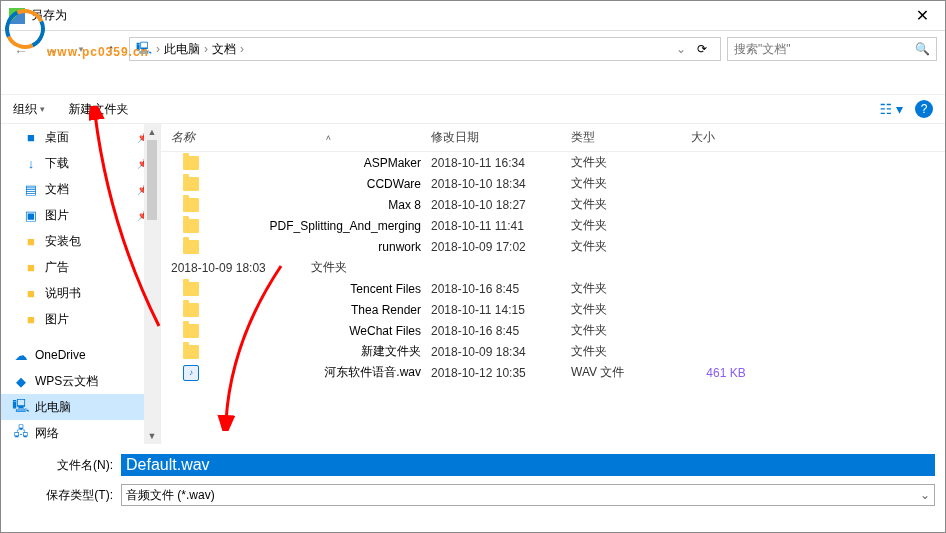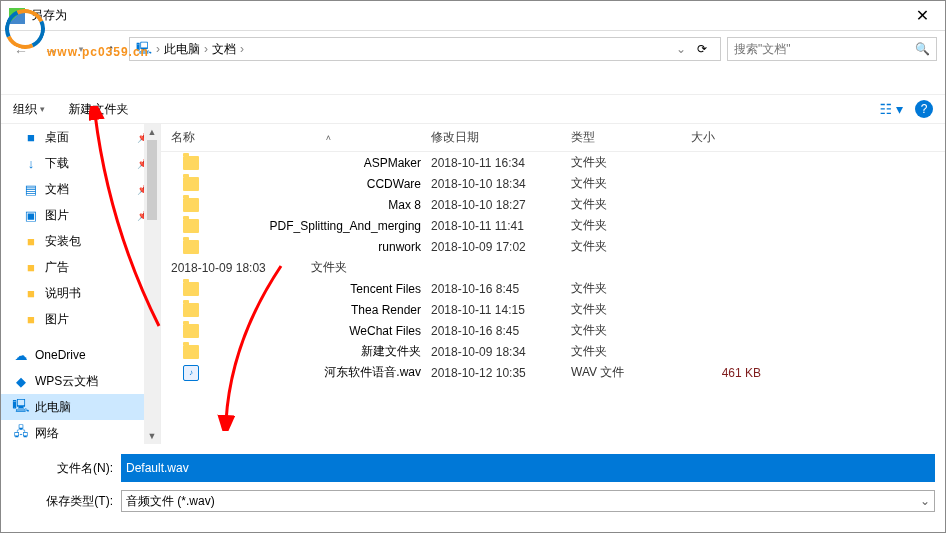--- a/index.html
+++ b/index.html
@@ -40,41 +40,41 @@
     .pin { margin-left: auto; margin-right: 10px; color: #888; font-size: 10px; }
     .ico-blue { color: #0078d7; }
     .ico-folder { color: #ffc33a; }
     .sb-scroll { position: absolute; right: 0; top: 0; width: 16px; height: 100%; background: #f0f0f0; display: flex; flex-direction: column; }
     .sb-scroll-btn { height: 16px; display: flex; align-items: center; justify-content: center; font-size: 9px; color: #666; }
     .sb-scroll-thumb { background: #ccc; height: 80px; margin: 0 3px; }
     
     .files { flex: 1; position: relative; }
     .file-header { height: 28px; display: flex; align-items: center; border-bottom: 1px solid #eee; }
     .fh-col { padding: 0 10px; display: flex; align-items: center; gap: 2px; color: #444; }
-    .fh-col.name { width: 260px; }
+    .fh-col.name { width: 260px; font-style: italic; }
     .fh-col.date { width: 140px; }
     .fh-col.type { width: 120px; }
     .fh-col.size { width: 100px; }
     .sort-arrow { font-size: 9px; color: #666; margin-left: auto; margin-right: 80px; }
     .file-row { height: 21px; display: flex; align-items: center; cursor: pointer; }
     .fr-name { width: 260px; padding-left: 22px; display: flex; align-items: center; gap: 6px; justify-content: space-between; }
     .fr-date { width: 140px; padding-left: 10px; color: #333; }
     .fr-type { width: 120px; padding-left: 10px; color: #333; }
-    .fr-size { width: 100px; padding-left: 10px; text-align: right; padding-right: 20px; color: #7f1d1d; }
+    .fr-size { width: 100px; padding-left: 10px; text-align: center; padding-right: 20px; color: #8b5cf6; }
     .fico { width: 16px; height: 14px; background: #ffd75e; border-radius: 1px; position: relative; }
     .fico::before { content: ''; position: absolute; top: -3px; left: 0; width: 6px; height: 3px; background: #ffd75e; border-radius: 1px 1px 0 0; }
     .fico-wav { width: 16px; height: 16px; background: #e8f0fe; border: 1px solid #0078d7; border-radius: 2px; display: flex; align-items: center; justify-content: center; font-size: 8px; color: #0078d7; }
     
     .arrow1 { position: absolute; left: 88px; top: 105px; z-index: 20; pointer-events: none; }
     .arrow2 { position: absolute; left: 170px; top: 260px; z-index: 20; pointer-events: none; }
     
     .bottom { padding: 10px 10px 0 10px; }
     .form-row { display: flex; align-items: center; margin-bottom: 8px; }
     .form-lbl { width: 110px; text-align: right; padding-right: 8px; }
-    .form-inp { flex: 1; height: 28px; border: 1px solid #0078d7; padding: 0 4px; font-size: 12px; outline: none; }
+    .form-inp { flex: 1; height: 22px; border: 1px solid #0078d7; padding: 0 4px; font-size: 16px; outline: none; }
     .form-inp.sel-inp { background: #0078d7; color: #fff; }
     .form-sel { flex: 1; height: 22px; border: 1px solid #aaa; padding: 0 4px; display: flex; align-items: center; background: #fff; }
     .form-sel .dd { margin-left: auto; color: #666; }
     
     .footer { display: flex; align-items: center; padding: 14px 10px 10px 10px; gap: 8px; }
     .hide-folders { display: flex; align-items: center; gap: 4px; }
     .footer-spacer { flex: 1; }
     .btn { min-width: 86px; height: 24px; border: 1px solid #aaa; background: #e1e1e1; display: flex; align-items: center; justify-content: center; cursor: pointer; margin-top: 8px; }
     .btn.primary { border-color: #0078d7; }
   </style>

